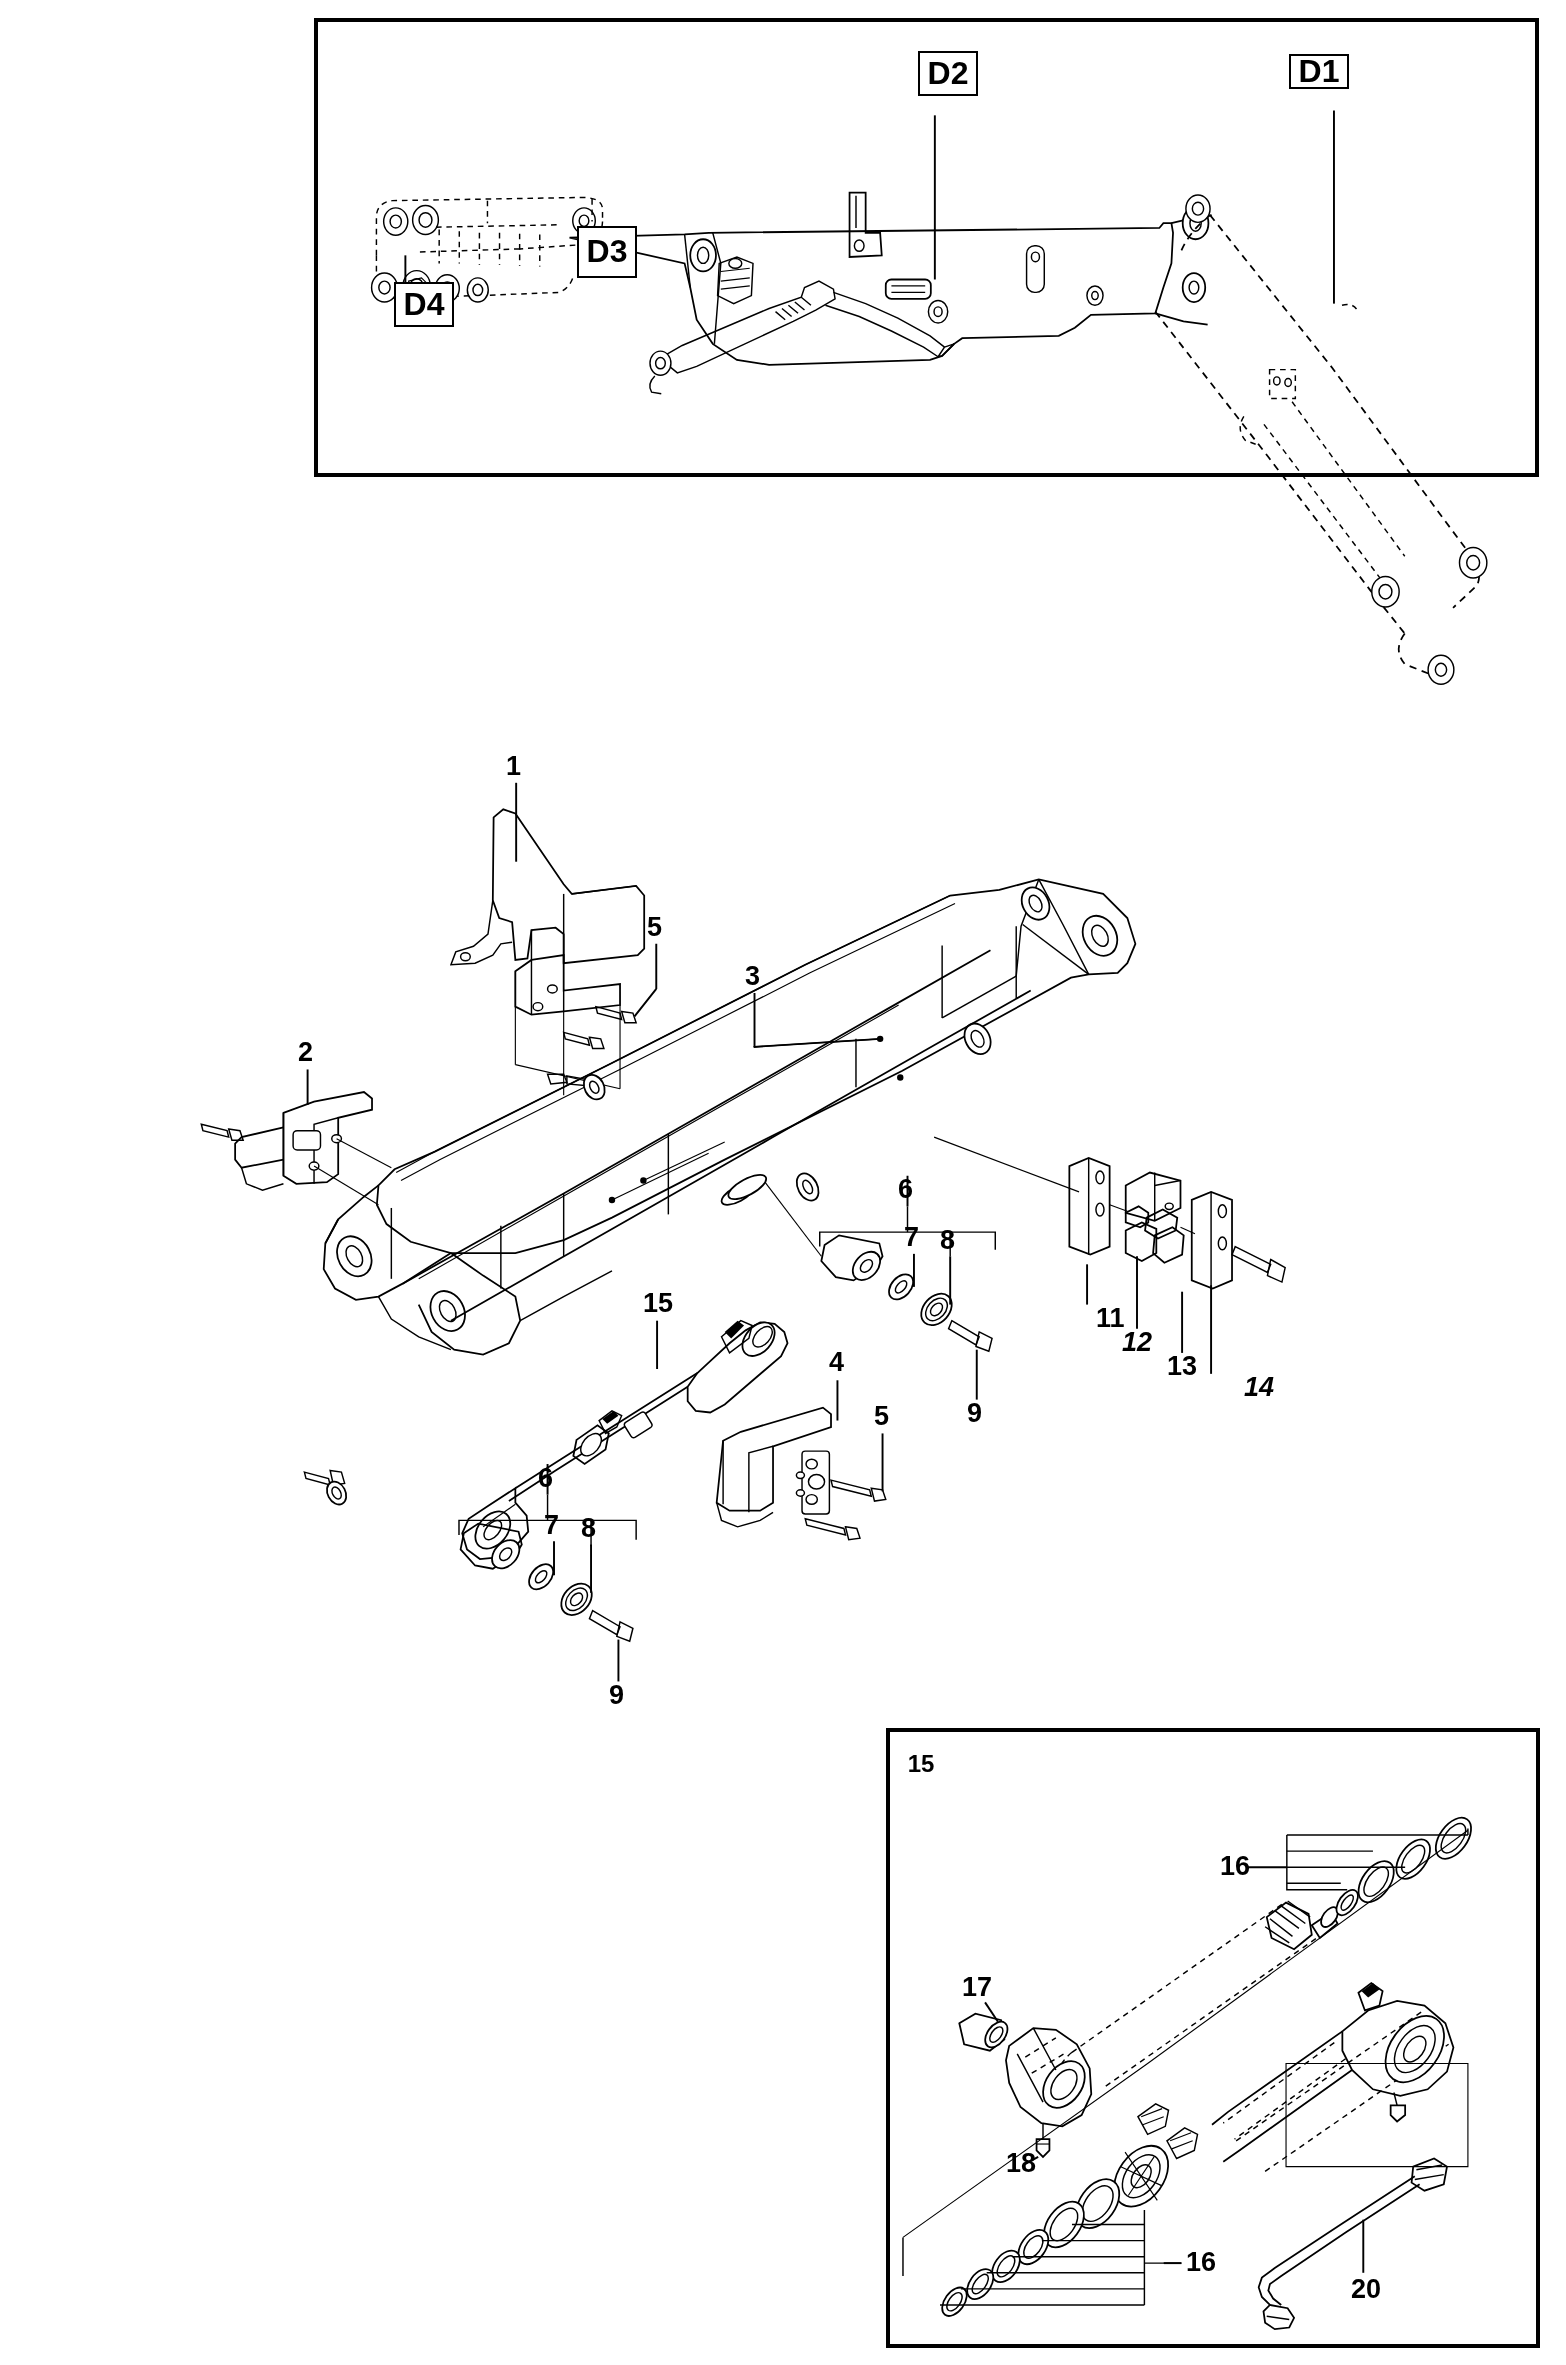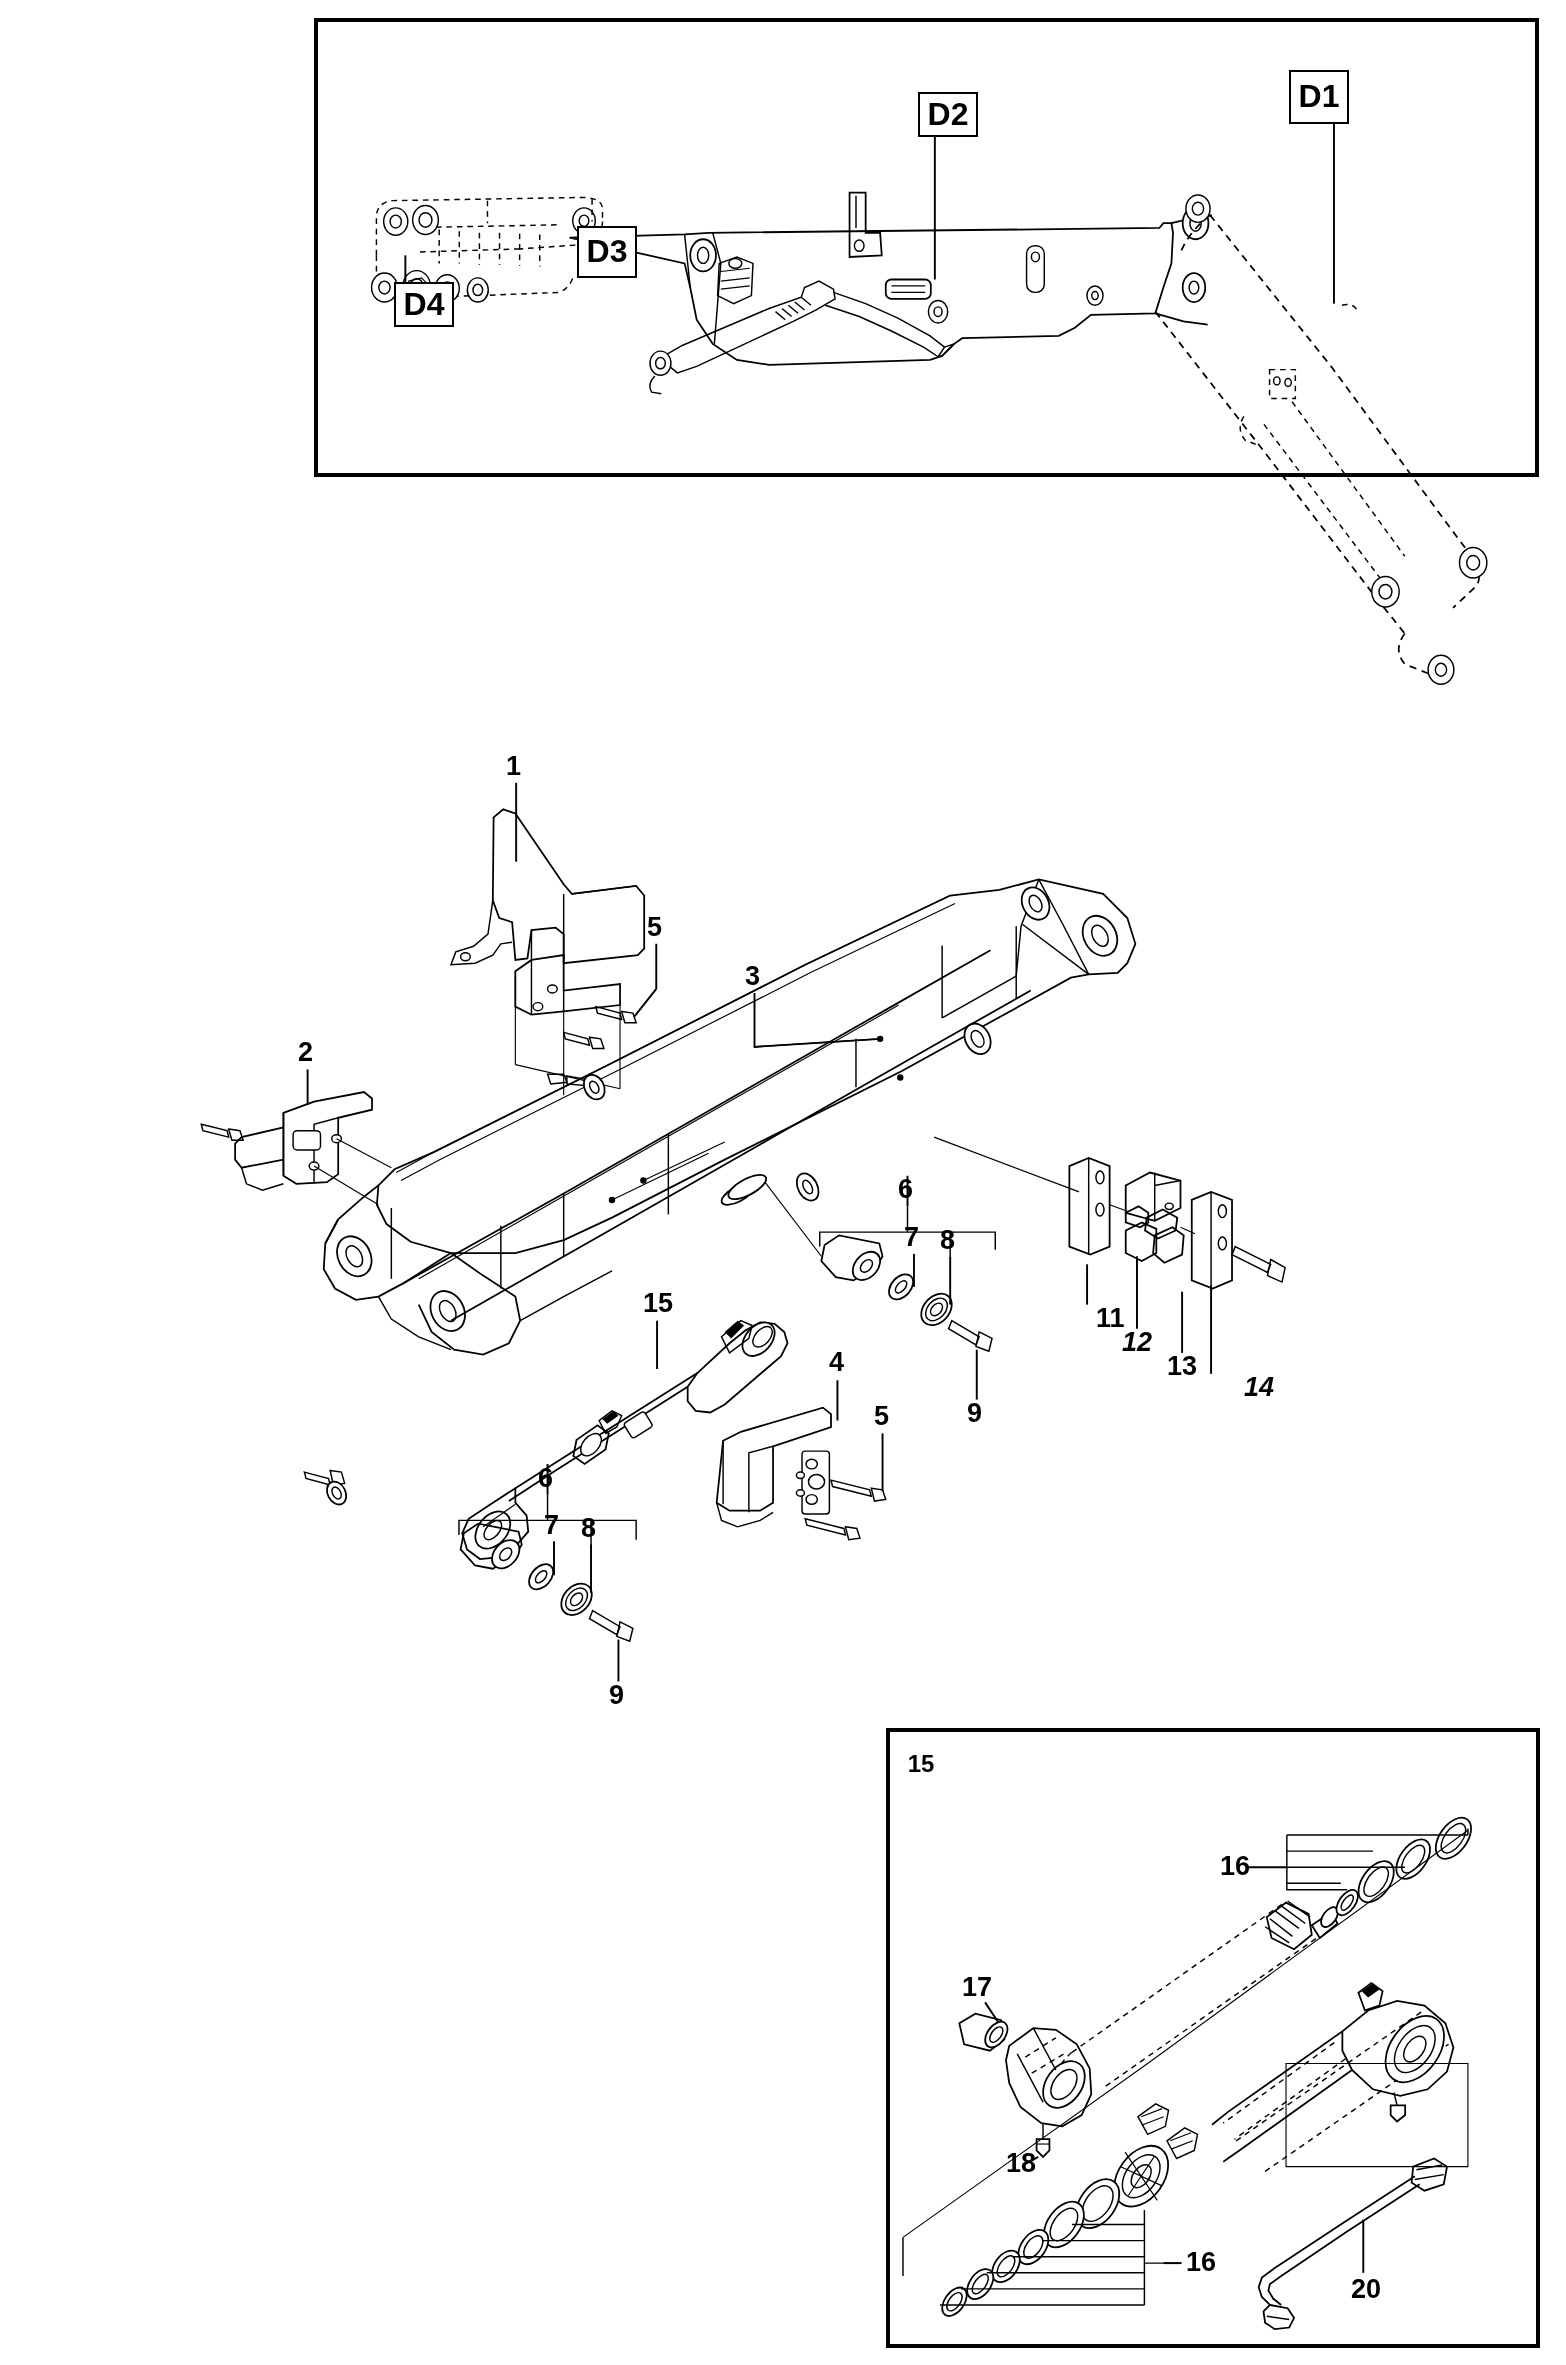--- a/index.html
+++ b/index.html
@@ -129,24 +129,24 @@
         <path class="ln-hair" d="M500 310 L536 306 M500 322 L536 318 M500 332 L536 328"></path>
         <ellipse class="wht-t" cx="518" cy="300" rx="8" ry="6"></ellipse>
       </g>
 
       <path class="lead" d="M1262 110 L1262 350"></path>
       <path class="lead" d="M766 116 L766 320"></path>
       <path class="lead" d="M342 292 L342 278"></path>
       <path class="lead" d="M108 334 L108 290"></path>
     </svg>
 
-    <div class="dbox" style="left:971px;top:48px;width:60px;height:54px;text-align:right;">
+    <div class="dbox" style="left:971px;top:32px;width:60px;height:35px;text-align:right;">
       <span>D1</span>
     </div>
-    <div class="dbox" style="left:600px;top:29px;width:60px;height:45px;margin-top:41px;">
+    <div class="dbox" style="left:600px;top:29px;width:60px;height:45px;">
       <span>D2</span>
     </div>
     <div class="dbox" style="left:259px;top:204px;width:60px;height:52px;">
       <span>D3</span>
     </div>
     <div class="dbox" style="left:76px;top:216px;width:60px;height:45px;margin-top:44px;">
       <span>D4</span>
     </div>
   </div>
 

